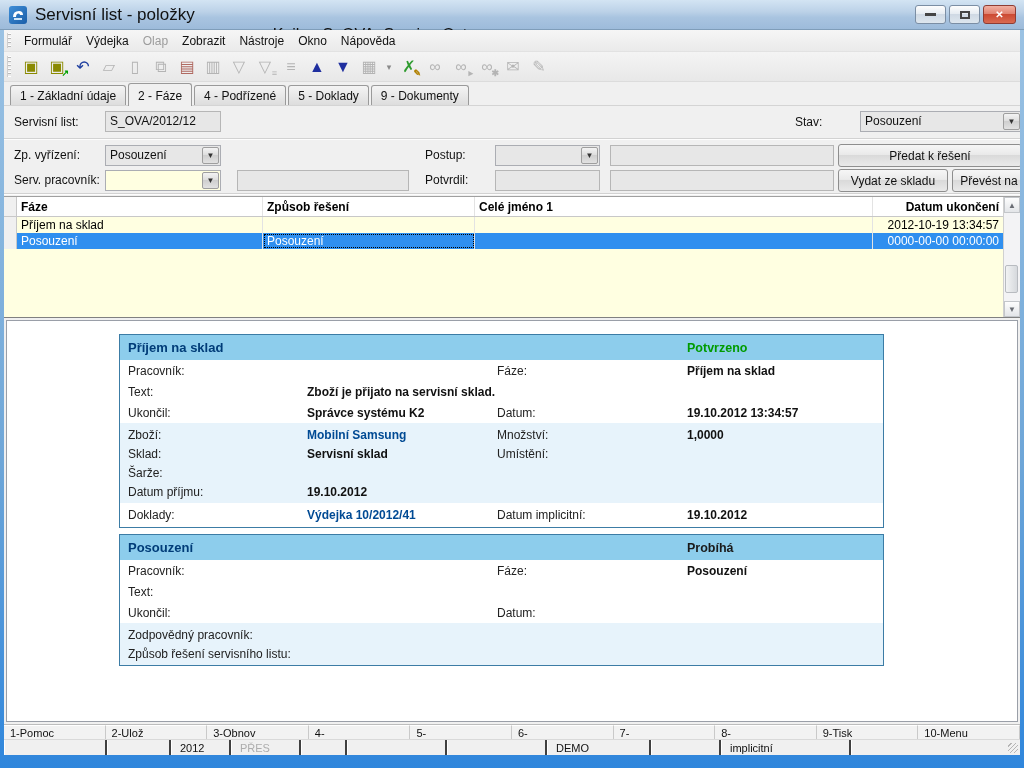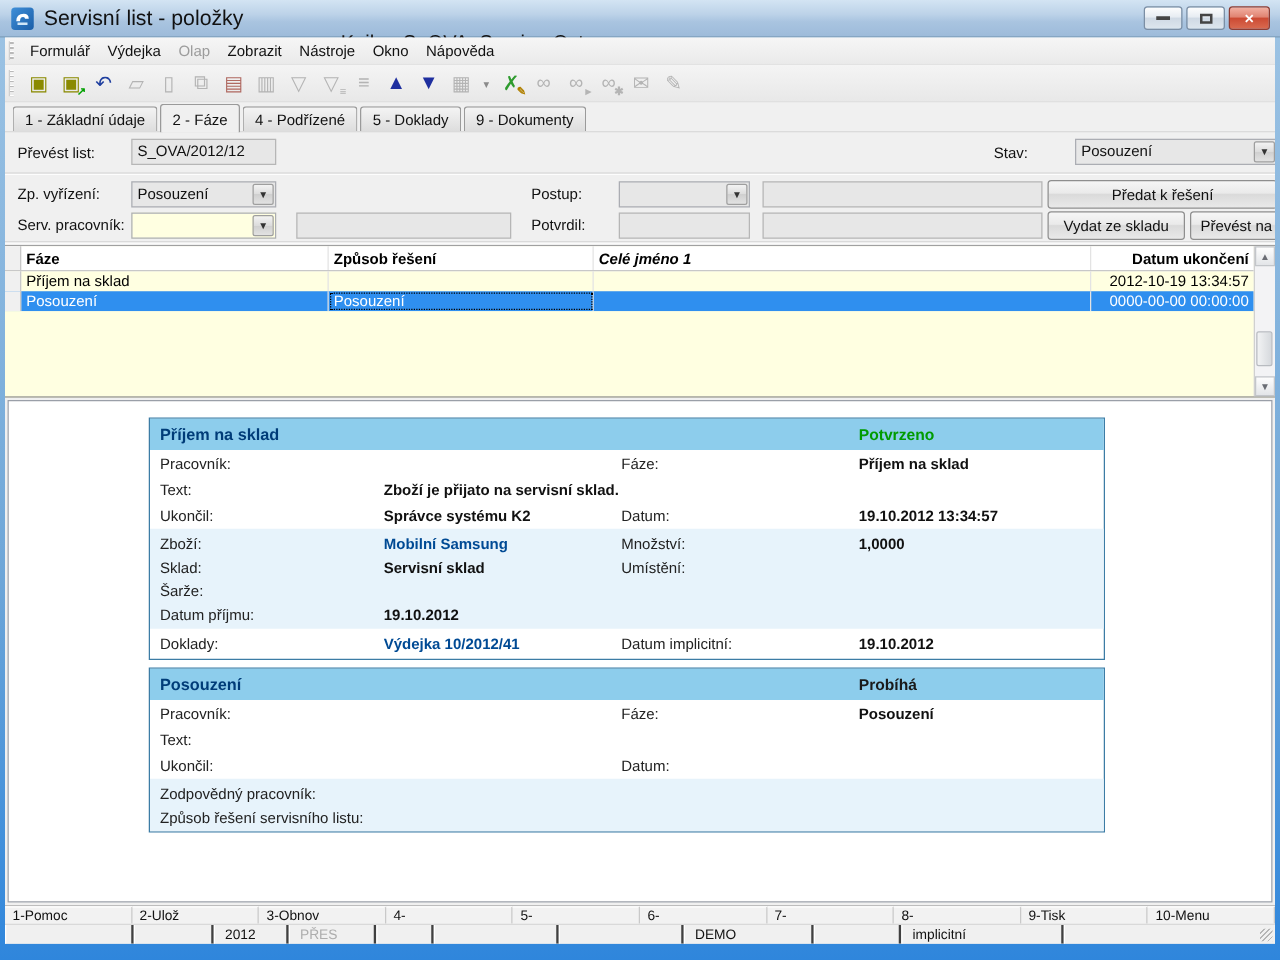--- a/index.html
+++ b/index.html
@@ -80,21 +80,21 @@
 
   
   .grid { height:122px; border-top:1px solid #a0a0a0; border-bottom:1px solid #808080;
     display:flex; background:#ffffe1; position:relative; }
   .gcols { flex:1; display:flex; flex-direction:column; }
   .grow { display:flex; height:16px; font-size:12px; }
   .grow.ghead { height:20px; font-weight:bold; background:#fff; border-bottom:1px solid #c8c8c8; }
   .gcell { padding:1px 4px; overflow:hidden; white-space:nowrap; border-right:1px solid #e3e3e3; }
   .ghead .gcell { padding-top:3px; }
   .c0 { width:13px; background:#f0f0f0; border-right:1px solid #c8c8c8; padding:0; }
-  .c1 { width:246px; } .c2 { width:212px; } .c3 { width:398px;font-style:italic; }
+  .c1 { width:246px; } .c2 { width:212px; } .c3 { width:398px; }
   .c4 { flex:1; text-align:right; border-right:none; }
   .grow.sel { background:#2f8fef; color:#fff; }
   .grow.sel .c0 { background:#f0f0f0; }
   .gcell.focus { outline:1px dotted #000; outline-offset:-2px; }
   .gfill { flex:1; background:#ffffe1; }
   .vscroll { width:17px; background:#f3f3f5; border-left:1px solid #d0d0d0;
     display:flex; flex-direction:column; }
   .sarrow { height:16px; background:linear-gradient(#fdfdfd,#e3e5e8);
     border:1px solid #c3c6ca; display:flex; align-items:center; justify-content:center;
     font-size:8px; color:#6a6d74; }
@@ -246,21 +246,21 @@
 
     <div class="tabstrip">
         <span class="tab">1 - Základní údaje</span>
         <span class="tab active">2 - Fáze</span>
         <span class="tab">4 - Podřízené</span>
         <span class="tab">5 - Doklady</span>
         <span class="tab">9 - Dokumenty</span>
       </div>
 
     <div class="formarea">
-      <span class="flabel" style="left:10px;top:9px">Převést list:</span>
+      <span class="flabel" style="left:10px;top:9px">Servisní list:</span>
       <span class="tfield" style="left:101px;top:5px;width:116px">S_OVA/2012/12</span>
       <span class="flabel" style="left:791px;top:9px">Stav:</span>
       <span class="combo" style="left:856px;top:5px;width:162px">
         <span class="cval">Posouzení</span>
         <span class="cb-btn">▼</span>
       </span>
 
       <span class="groove" style="top:32px"></span>
 
       <span class="flabel" style="left:10px;top:42px">Zp. vyřízení:</span>

